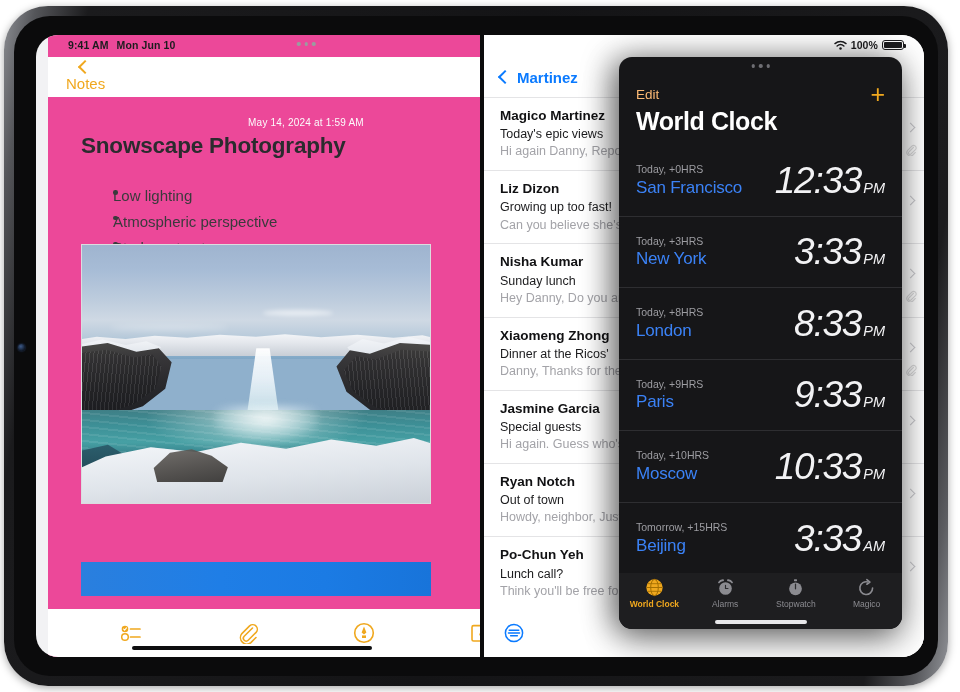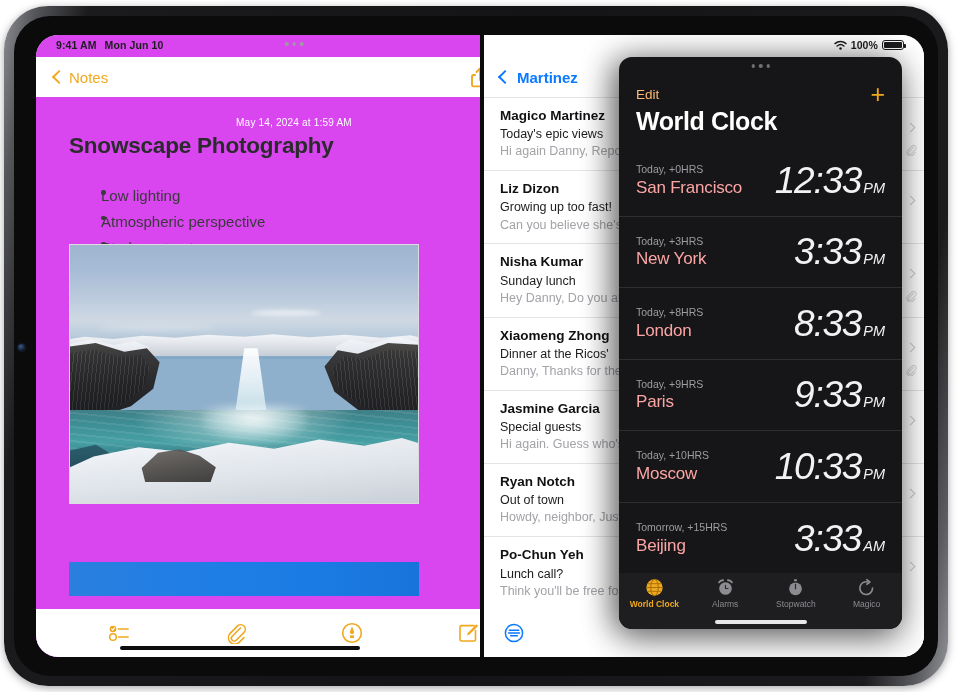--- a/index.html
+++ b/index.html
@@ -31,21 +31,21 @@
     background:radial-gradient(circle at 40% 35%,#3d5a88 0%,#162338 60%,#070a10 100%);
     box-shadow:0 0 2px rgba(60,100,170,.7);
   }
   .screen{
     position:absolute;left:36px;top:35px;width:888px;height:622px;
     border-radius:22px;overflow:hidden;background:#f2f2f4;
   }
 
   
   .pane{position:absolute;top:0;bottom:0;background:#fff;overflow:hidden;}
-  .pane-notes{left:0;width:516px;background:#d946ef;}
+  .pane-notes{left:12px;width:516px;background:#ec4899;}
   .pane-mail{left:448px;right:0;background:#ffffff;}
   .pane-gap{
     position:absolute;left:444px;top:0;width:4px;height:622px;background:#0b0b0c;z-index:40;
   }
 
   
   .statusbar{
     position:absolute;top:0;left:0;right:0;height:22px;z-index:30;
     display:flex;align-items:center;
     font-size:10.5px;font-weight:bold;color:#1c1c1e;letter-spacing:.1px;
@@ -67,21 +67,21 @@
     background:#1c1c1e;border-radius:0 1px 1px 0;
   }
   .battery i{position:absolute;left:1.3px;top:1.3px;bottom:1.3px;right:1.3px;background:#1c1c1e;border-radius:1px;display:block;}
 
   
   .notes-nav{
     position:absolute;top:22px;left:0;right:0;height:40px;
     display:flex;align-items:center;justify-content:space-between;
     padding:0 18px;box-sizing:border-box;background:#fff;z-index:20;
   }
-  .nav-back{display:flex;align-items:center;gap:3px;color:#f0a81e;font-size:15px;cursor:pointer;}
+  .nav-back{display:flex;align-items:center;gap:3px;color:#f0a81e;font-size:15px;cursor:pointer;flex-direction:column;}
   .chev-left{
     display:inline-block;width:8px;height:8px;border-left:2.1px solid #f0a81e;border-bottom:2.1px solid #f0a81e;
     transform:rotate(45deg);margin-right:2px;
   }
   .nav-right-icons{display:flex;align-items:center;gap:18px;}
   .icon-btn{width:24px;height:24px;display:flex;align-items:center;justify-content:center;cursor:pointer;}
 
   .note-date{
     position:absolute;top:82px;left:0;right:0;text-align:center;
     font-size:10px;color:#fcfcfc;letter-spacing:.2px;
@@ -269,21 +269,21 @@
     position:absolute;top:50px;left:17px;font-size:25px;font-weight:bold;letter-spacing:-.4px;color:#fff;
   }
   .clock-list{position:absolute;top:88px;left:0;right:0;bottom:52px;}
   .clock-row{
     position:relative;height:71.5px;box-sizing:border-box;
     border-bottom:.7px solid #2e2e31;display:flex;align-items:center;padding:0 17px 0 17px;
   }
   .clock-row:last-child{border-bottom:none;}
   .clk-left{flex:1;min-width:0;}
   .clk-offset{font-size:10.5px;color:#9d9da2;line-height:1.3;margin-bottom:1px;}
-  .clk-city{font-size:17px;color:#fca5a5;letter-spacing:-.2px;line-height:1.15;}
+  .clk-city{font-size:17px;color:#3b82f6;letter-spacing:-.2px;line-height:1.15;}
   .clk-time{
     display:flex;align-items:baseline;color:#f2f2f4;
     font-weight:300;letter-spacing:-1.2px;font-style:italic;
   }
   .clk-hm{font-size:37px;line-height:1;font-weight:300;}
   .clk-ampm{font-size:14.5px;margin-left:2px;letter-spacing:0;font-weight:400;}
 
   .clock-tabbar{
     position:absolute;left:0;right:0;bottom:0;height:52px;background:#1e1e20;
     display:flex;align-items:flex-start;padding-top:4px;

